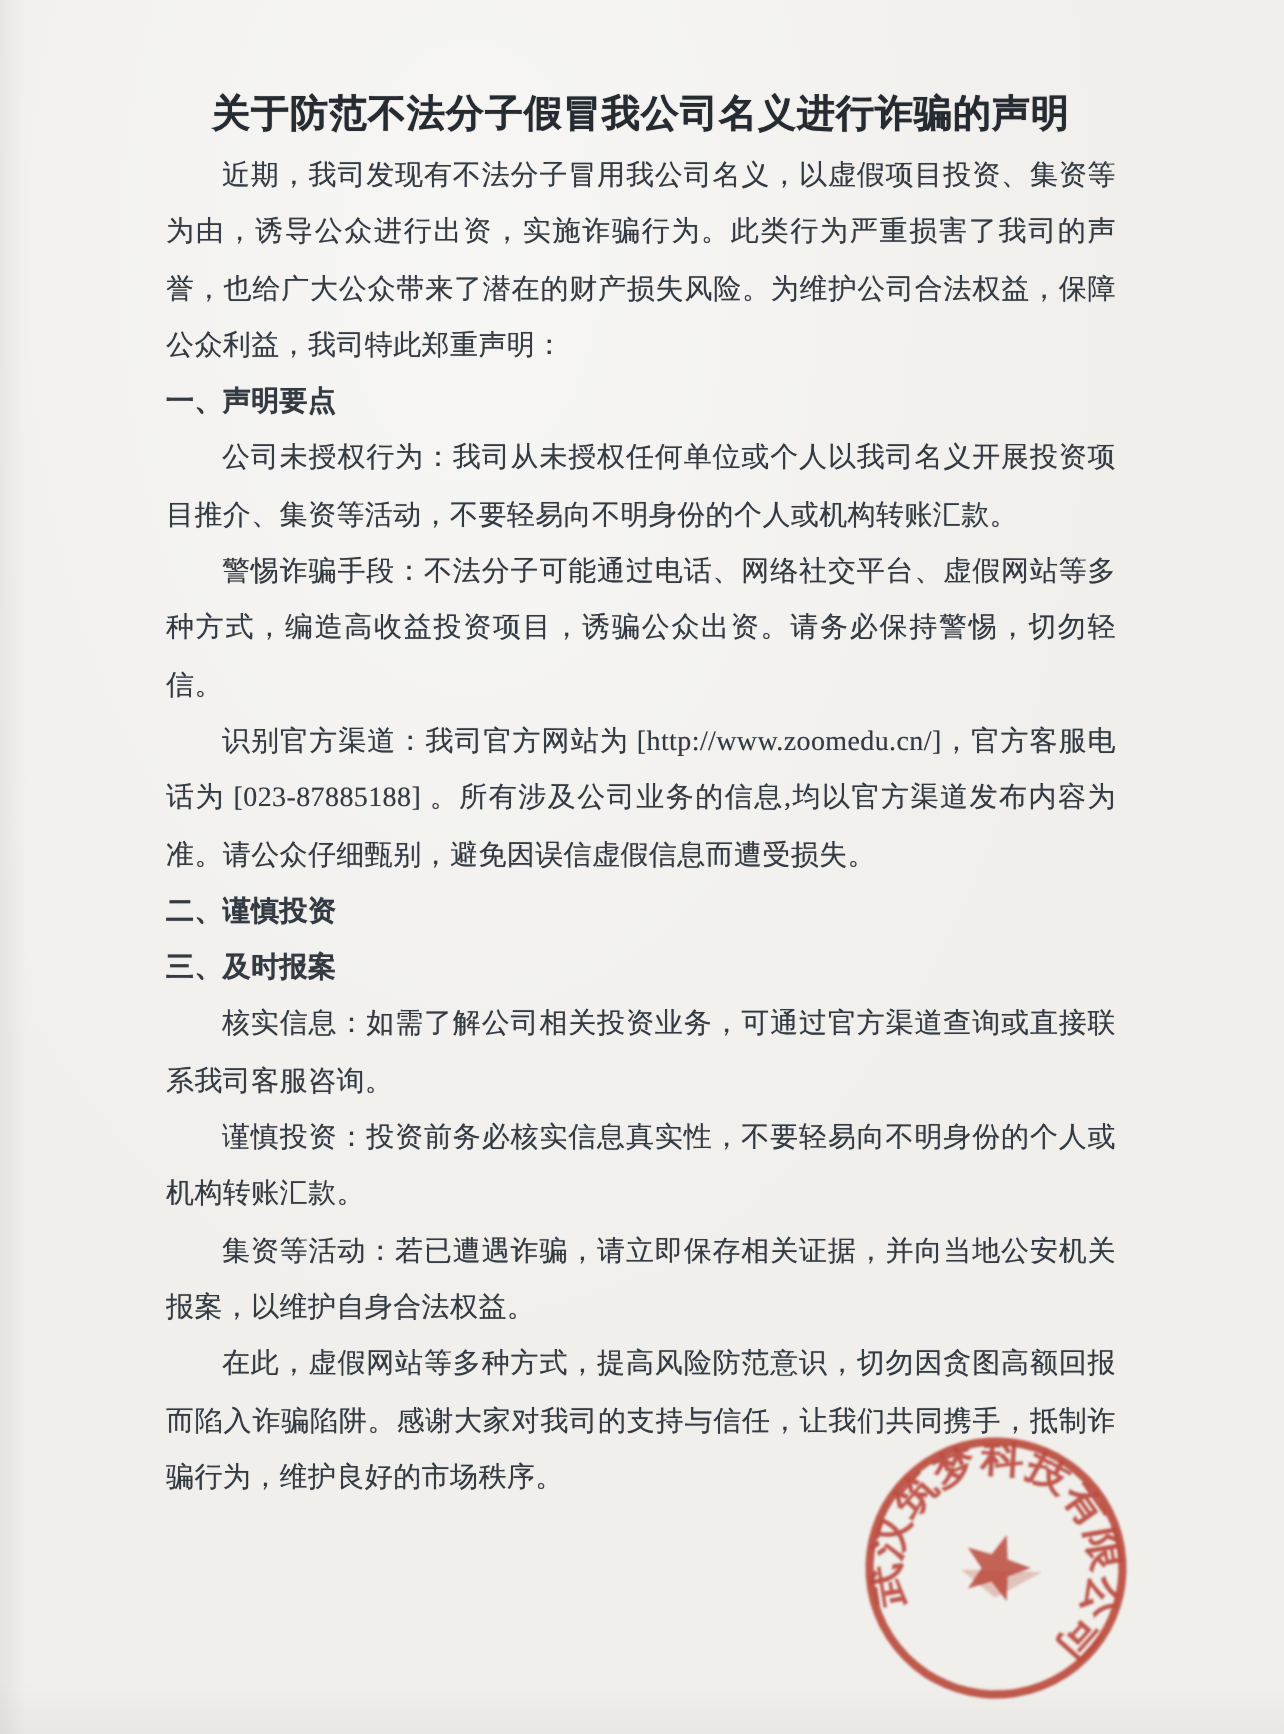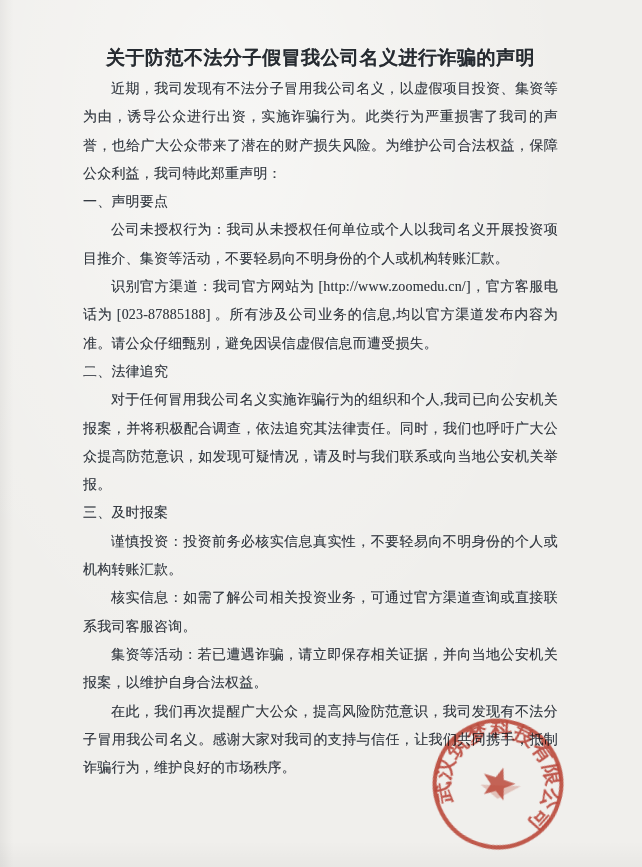--- a/index.html
+++ b/index.html
@@ -21,49 +21,49 @@
     text-align:center;color:#262b31;letter-spacing:.5px;
     text-shadow:0 0 .5px rgba(38,43,49,.55);
   }
   .para{
     margin:0;font-size:14px;line-height:28.3px;text-align:justify;
     text-indent:2em;letter-spacing:.2px;
     text-shadow:0 0 .4px rgba(52,58,66,.45);
   }
   .sec-heading{
     margin:0;font-size:14px;line-height:28.3px;text-indent:0;
-    letter-spacing:.2px;text-shadow:0 0 .4px rgba(52,58,66,.45);
+    letter-spacing:.2px;text-shadow:0 0 .4px rgba(52,58,66,.45);font-weight:bold;
   }
   .seal{
     position:absolute;left:396px;top:682px;width:204px;height:204px;
     mix-blend-mode:multiply;opacity:.88;pointer-events:none;
   }
 </style>
 </head>
 <body>
 
 <div class="page">
   <div class="content">
 
     <h1 class="doc-title">关于防范不法分子假冒我公司名义进行诈骗的声明</h1>
 
     <p class="para">近期，我司发现有不法分子冒用我公司名义，以虚假项目投资、集资等为由，诱导公众进行出资，实施诈骗行为。此类行为严重损害了我司的声誉，也给广大公众带来了潜在的财产损失风险。为维护公司合法权益，保障公众利益，我司特此郑重声明：</p>
 
     <p class="sec-heading">一、声明要点</p>
     <p class="para">公司未授权行为：我司从未授权任何单位或个人以我司名义开展投资项目推介、集资等活动，不要轻易向不明身份的个人或机构转账汇款。</p>
+    <p class="para">警惕诈骗手段：不法分子可能通过电话、网络社交平台、虚假网站等多种方式，编造高收益投资项目，诱骗公众出资。请务必保持警惕，切勿轻信。</p>
     <p class="para">识别官方渠道：我司官方网站为 [http://www.zoomedu.cn/]，官方客服电话为 [023-87885188] 。所有涉及公司业务的信息,均以官方渠道发布内容为准。请公众仔细甄别，避免因误信虚假信息而遭受损失。</p>
 
-    <p class="sec-heading">二、法律追究</p>
-    <p class="para">对于任何冒用我公司名义实施诈骗行为的组织和个人,我司已向公安机关报案，并将积极配合调查，依法追究其法律责任。同时，我们也呼吁广大公众提高防范意识，如发现可疑情况，请及时与我们联系或向当地公安机关举报。</p>
+    <p class="sec-heading">二、谨慎投资</p>
 
     <p class="sec-heading">三、及时报案</p>
+    <p class="para">核实信息：如需了解公司相关投资业务，可通过官方渠道查询或直接联系我司客服咨询。</p>
     <p class="para">谨慎投资：投资前务必核实信息真实性，不要轻易向不明身份的个人或机构转账汇款。</p>
-    <p class="para">核实信息：如需了解公司相关投资业务，可通过官方渠道查询或直接联系我司客服咨询。</p>
     <p class="para">集资等活动：若已遭遇诈骗，请立即保存相关证据，并向当地公安机关报案，以维护自身合法权益。</p>
-    <p class="para">在此，我们再次提醒广大公众，提高风险防范意识，我司发现有不法分子冒用我公司名义。感谢大家对我司的支持与信任，让我们共同携手，抵制诈骗行为，维护良好的市场秩序。</p>
+    <p class="para">在此，虚假网站等多种方式，提高风险防范意识，切勿因贪图高额回报而陷入诈骗陷阱。感谢大家对我司的支持与信任，让我们共同携手，抵制诈骗行为，维护良好的市场秩序。</p>
 
   </div>
 
   <svg class="seal" viewBox="0 0 200 200" xmlns="http://www.w3.org/2000/svg">
     <defs>
       <path id="sealArc" d="M 64,130.2 A 47 47 0 1 1 136,130.2" fill="none"></path>
       <filter id="sblur">
           <feGaussianBlur stdDeviation="0.55"></feGaussianBlur>
         </filter>
     </defs>

